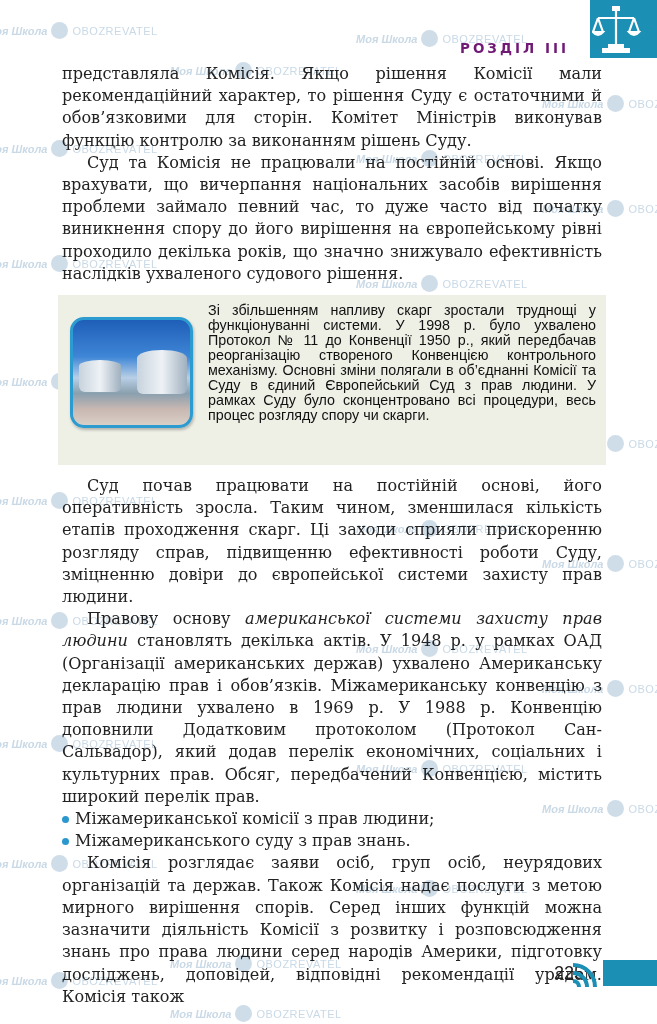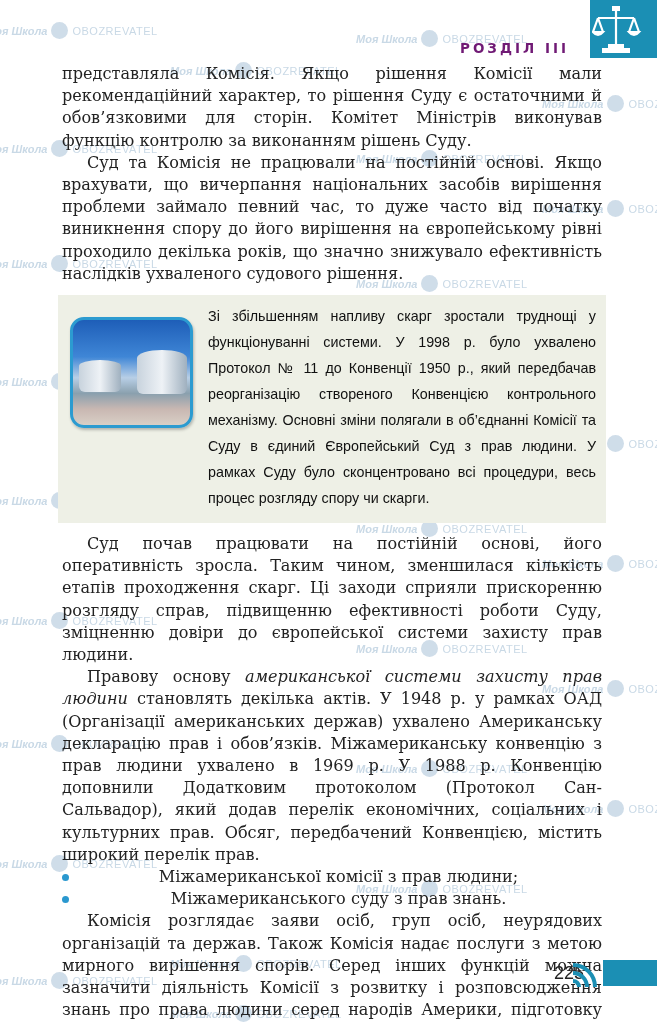--- a/index.html
+++ b/index.html
@@ -48,26 +48,26 @@
     background: linear-gradient(180deg, #1e5eb8 0%, #3f86d6 35%, #b8cfe6 55%, #8aa0ae 70%, #c9b8b2 85%, #d8cfc6 100%);
     box-shadow: 1px 2px 3px rgba(0,0,0,0.25); overflow: hidden;
   }
   .callout-photo .b1, .callout-photo .b2 {
     position: absolute; background: linear-gradient(90deg,#c8d3dd,#eef2f6,#9fb0bf);
     border-radius: 50% 50% 6px 6px / 18% 18% 6px 6px;
   }
   .callout-photo .b1 { left: 6px; top: 40px; width: 42px; height: 32px; }
   .callout-photo .b2 { left: 64px; top: 30px; width: 50px; height: 44px; }
   .callout-text {
-    font-family: "Liberation Sans", sans-serif; font-size: 14.3px; line-height: 26px;
+    font-family: "Liberation Sans", sans-serif; font-size: 14.3px; line-height: 15px;
     text-align: justify; color: #111;
   }
 
   .bullets { margin: 0; padding: 0; list-style: none; }
-  .bullets li { position: relative; padding-left: 13px; margin-left: 0; text-align: center; }
+  .bullets li { position: relative; padding-left: 13px; margin-left: 0; text-align: left; }
   .bullets li::before {
     content: ""; position: absolute; left: 0; top: 8px; width: 7px; height: 7px;
     border-radius: 50%; background: #2a98cf;
   }
 
   .page-number {
     position: absolute; top: 963px; right: 73px;
     font-family: "Liberation Sans", sans-serif; font-size: 18px; color: #222; z-index: 2;
   }
   .footer-bar { position: absolute; top: 960px; right: 0; width: 54px; height: 26px; background: #1b8fb4; z-index: 2; }

